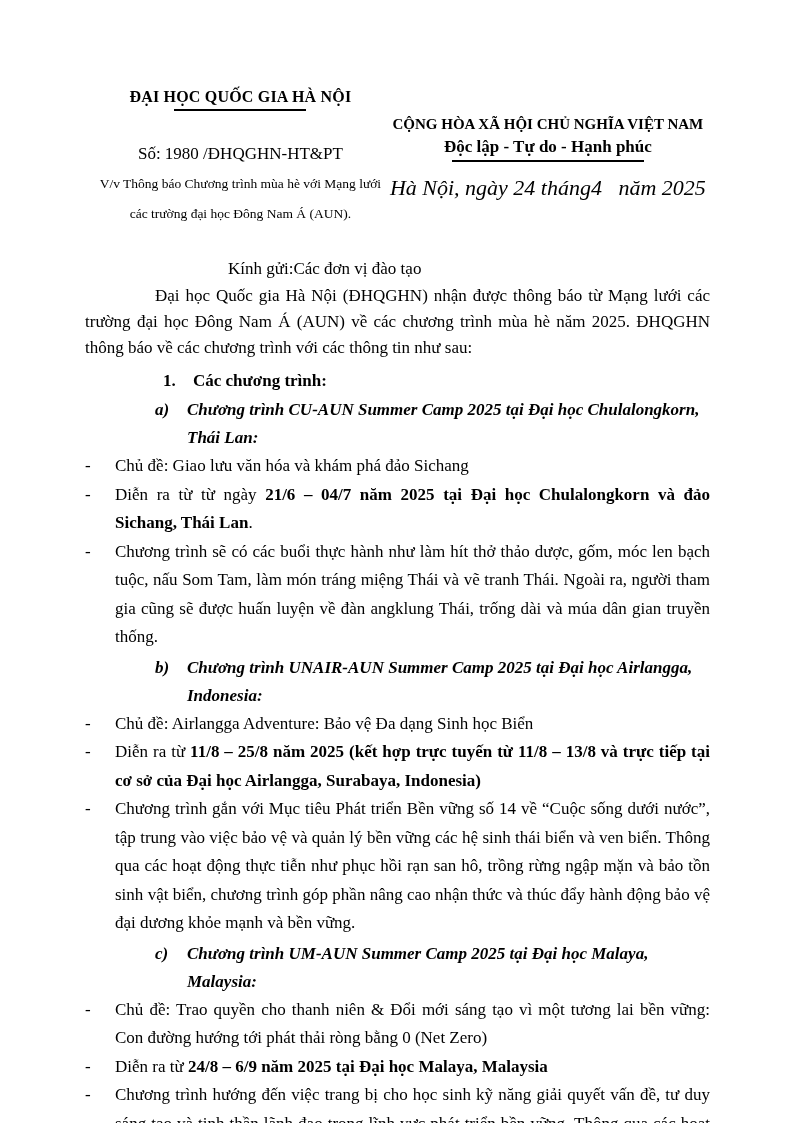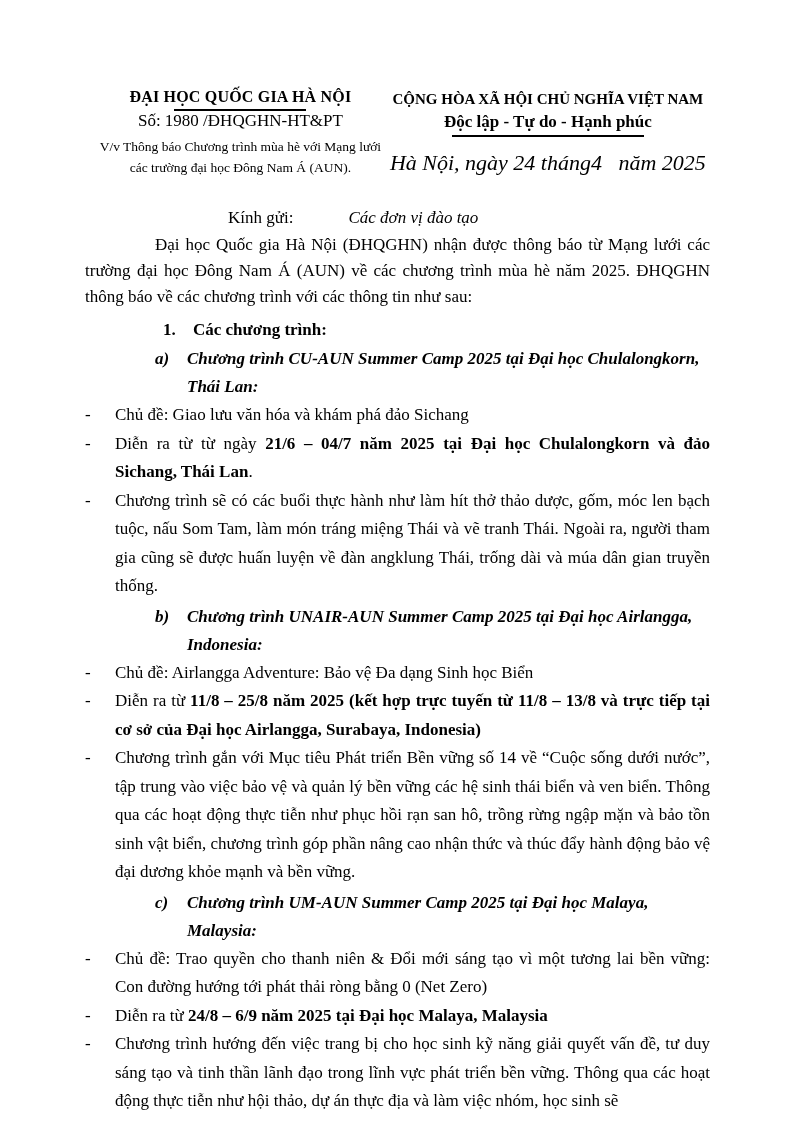--- a/index.html
+++ b/index.html
@@ -12,29 +12,29 @@
     box-sizing:border-box;
     padding:88px 84px 0 85px;
     overflow:hidden;
   }
   
   .header{display:flex;justify-content:space-between;align-items:center;}
   .h-left{width:305px;text-align:center;margin-left:10px;}
   .h-right{width:340px;text-align:center;}
   .org-name{font-weight:bold;font-size:16px;letter-spacing:.2px;}
   .org-underline{width:132px;height:2px;background:#000;margin:3px auto 0;}
-  .doc-number{font-size:17px;white-space:pre;}
-  .doc-subject{margin-top:5px;font-size:13.5px;line-height:21px;}
+  .doc-number{margin-top:33px;font-size:17px;white-space:pre;}
+  .doc-subject{margin-top:5px;font-size:13.5px;line-height:30px;}
   .national-title{font-weight:bold;font-size:15px;}
   .motto{font-weight:bold;font-size:17px;margin-top:4px;}
   .motto-underline{width:192px;height:2px;background:#000;margin:3px auto 0;}
   .date-line{margin-top:13px;font-style:italic;font-size:22px;white-space:pre;}
   
   .salutation{margin-top:30px;padding-left:143px;}
-  .salutation .recipient{margin-left:55px;font-style:italic;}
+  .salutation .recipient{}
   .intro{
     margin:4px 0 0 0;
     text-indent:70px;
     text-align:justify;
     line-height:26px;
   }
   .list-heading{margin-top:7px;margin-left:78px;font-weight:bold;line-height:26px;}
   .list-heading .num{display:inline-block;width:30px;}
   .section{line-height:28px;}
   .section-heading{

